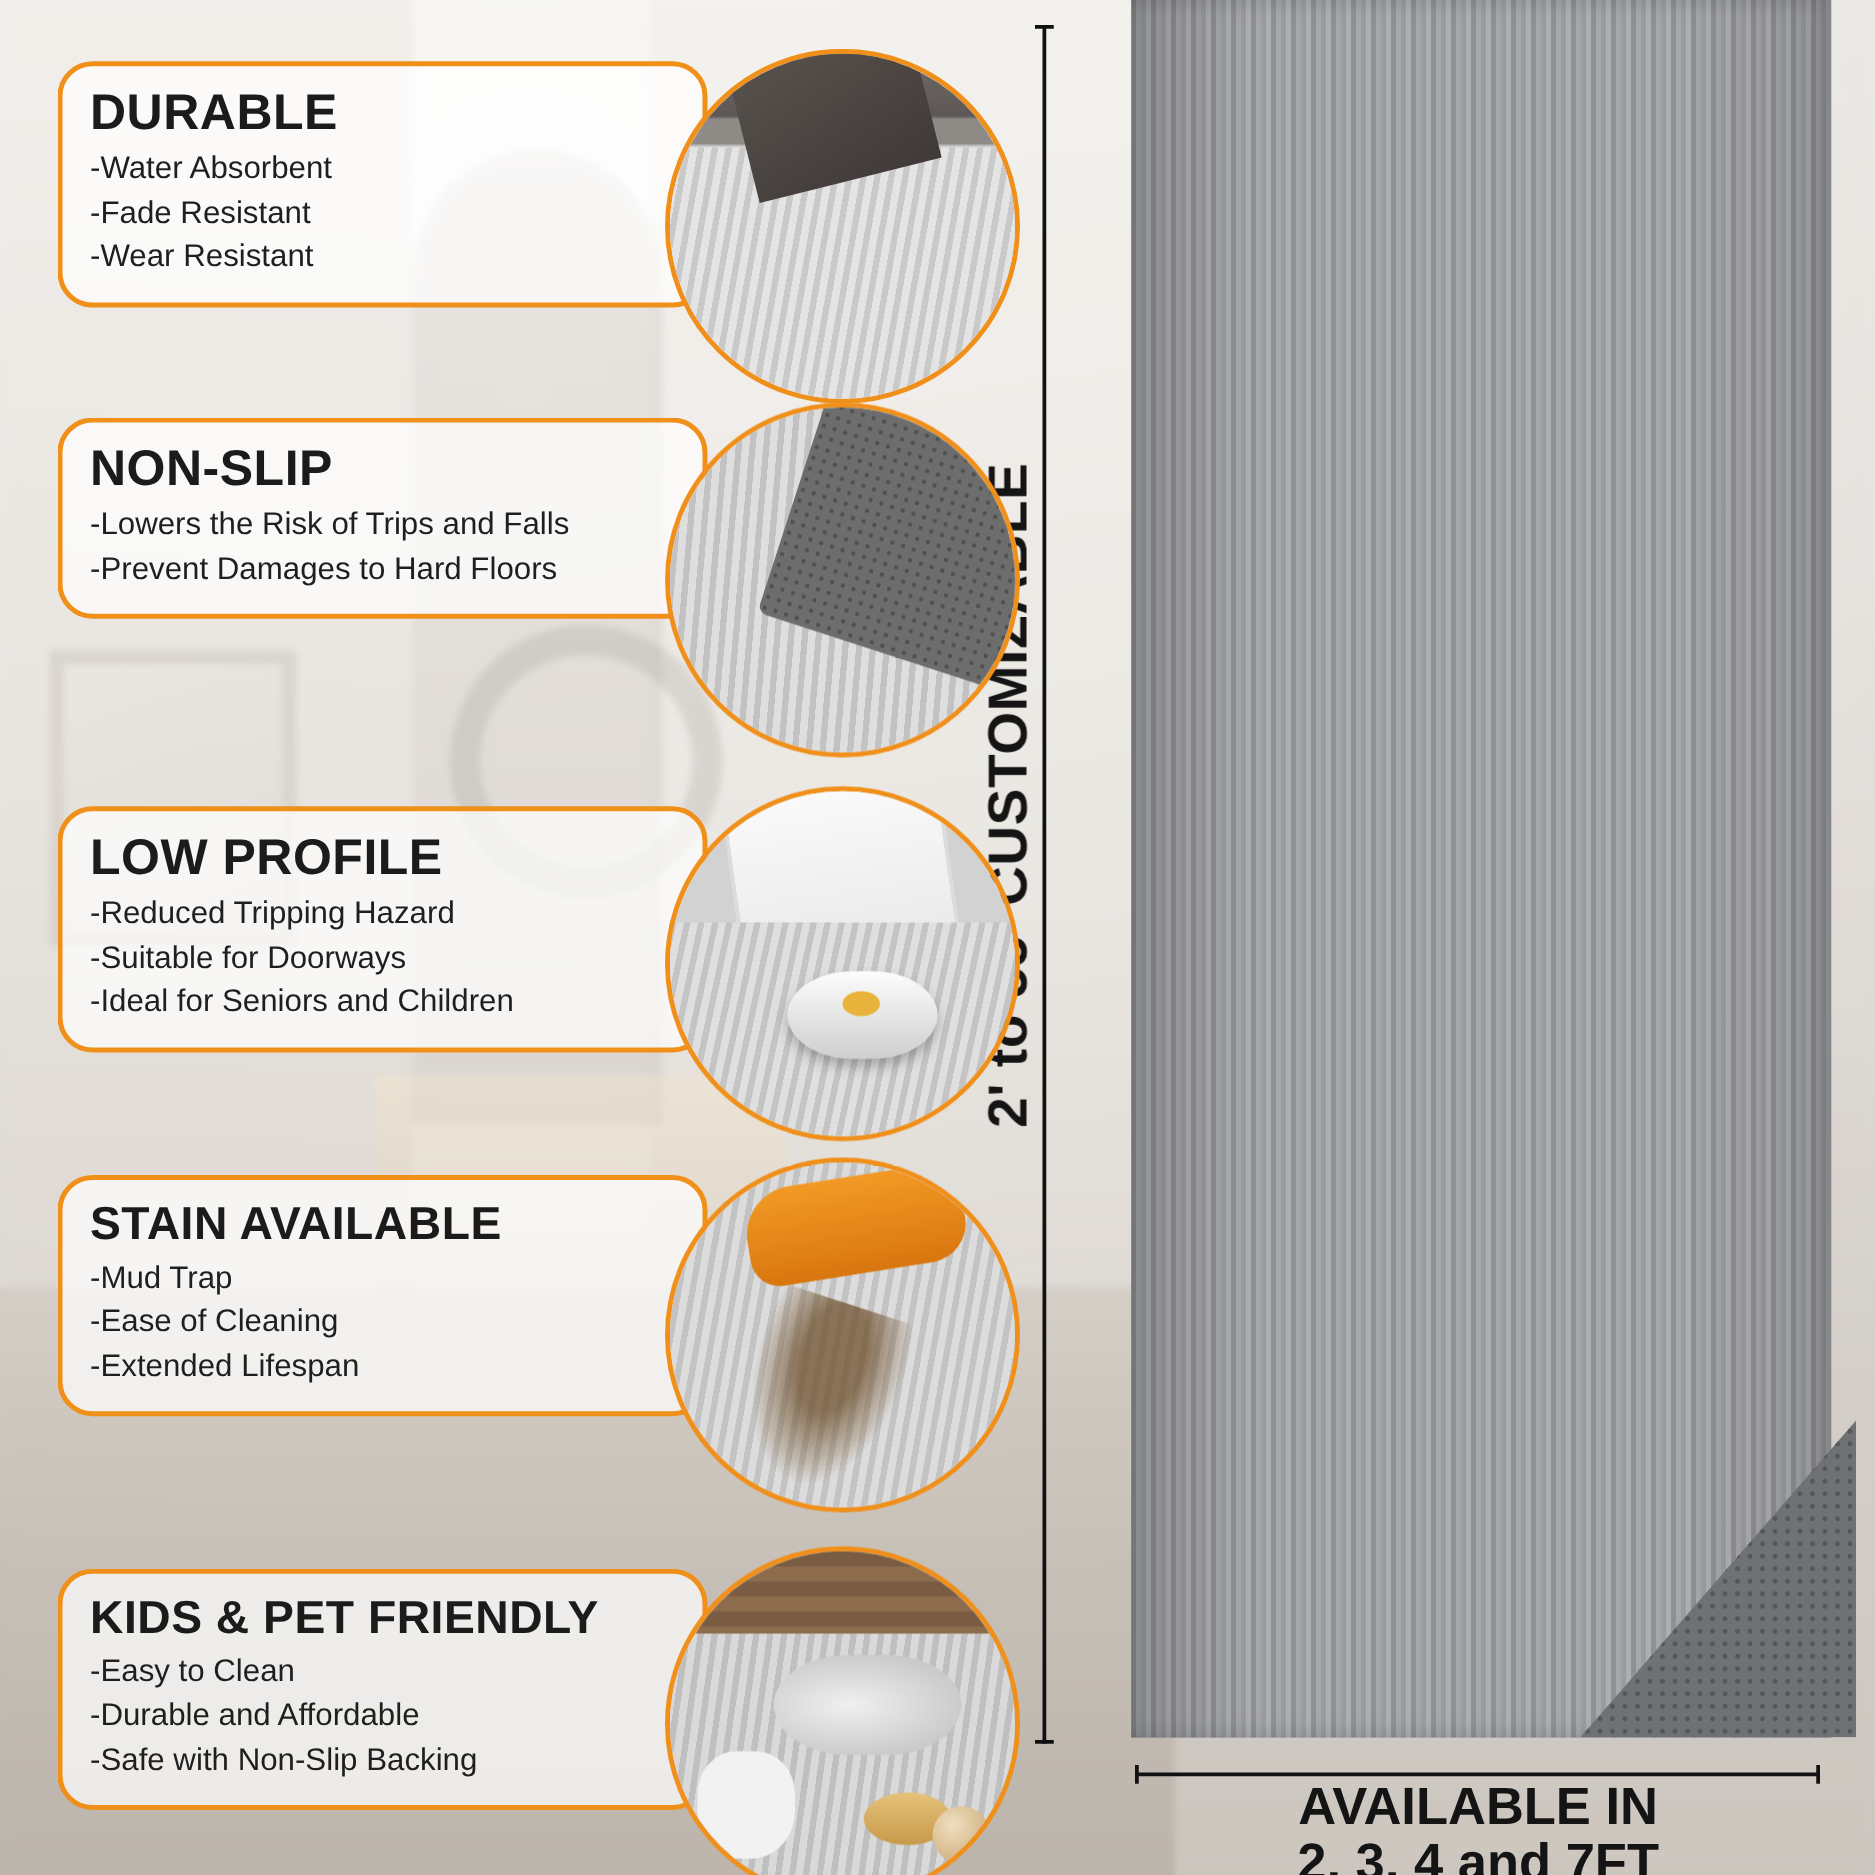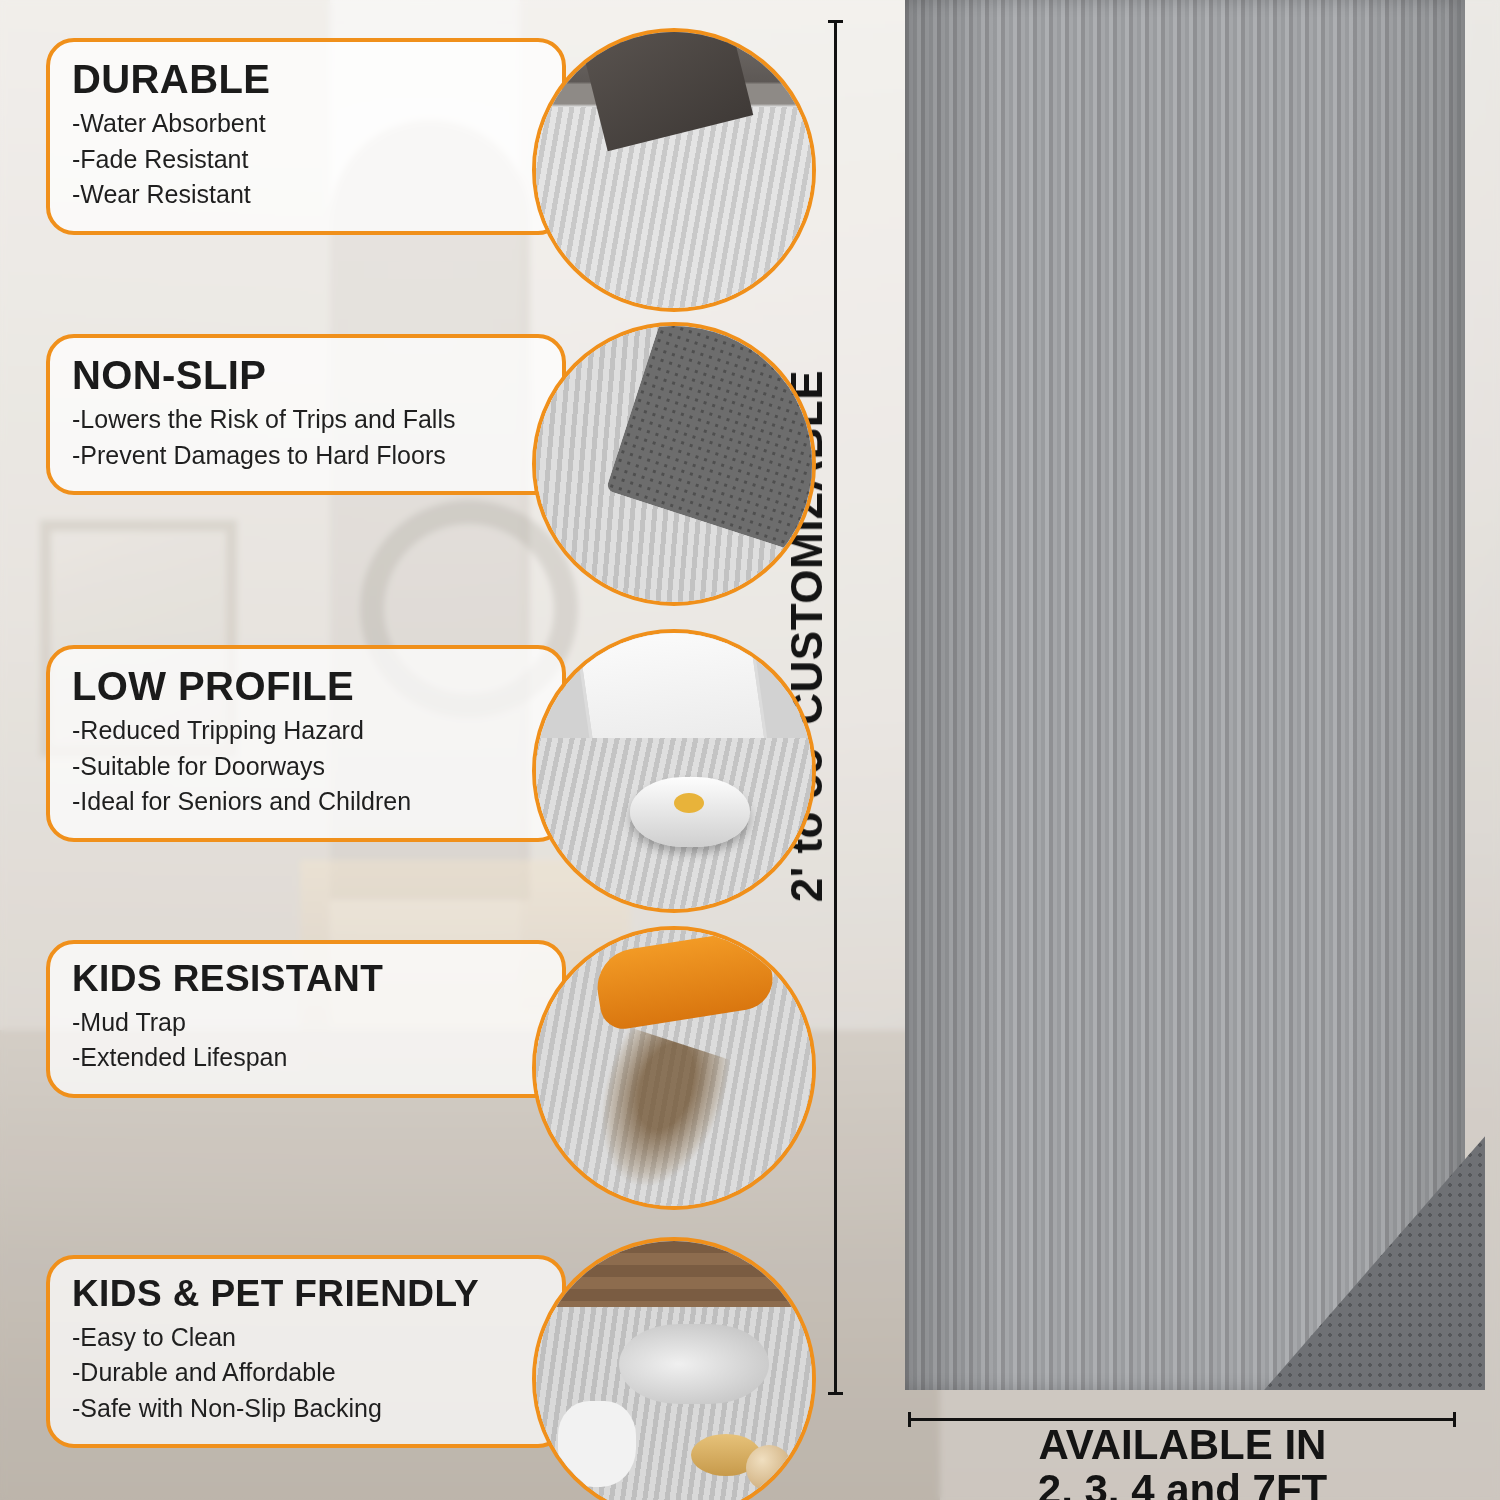--- a/index.html
+++ b/index.html
@@ -304,21 +304,21 @@
   <div class="room-wallL"></div>
   <div class="room-wallR"></div>
   <div class="room-arch"></div>
   <div class="room-frame"></div>
   <div class="room-wreath"></div>
   <div class="room-fire"></div>
   <div class="room-floor"></div>
   <div class="room-blurmask"></div>
 </div>
 
-<div class="feature" style="top: 38px;">
+<div class="feature" style="top: 49px;">
   <div class="callout">
     <div class="f-title">DURABLE</div>
     <div class="f-bullet">-Water Absorbent</div>
     <div class="f-bullet">-Fade Resistant</div>
     <div class="f-bullet">-Wear Resistant</div>
   </div>
   <div class="photo" style="top: -10px;">
     <div class="photo-inner ph1">
       <div class="ribs"></div>
       <div class="leg"></div>
@@ -351,22 +351,23 @@
     <div class="photo-inner ph3">
       <div class="door"></div>
       <div class="ribs"></div>
       <div class="robot"></div>
     </div>
   </div>
 </div>
 
 <div class="feature" style="top: 940px;">
   <div class="callout">
-    <div class="f-title small">KIDS RESISTANT</div>
+    <div class="f-title small">STAIN AVAILABLE</div>
     <div class="f-bullet">-Mud Trap</div>
+    <div class="f-bullet">-Ease of Cleaning</div>
     <div class="f-bullet">-Extended Lifespan</div>
   </div>
   <div class="photo" style="top: -14px;">
     <div class="photo-inner ph4">
       <div class="ribs"></div>
       <div class="print"></div>
       <div class="shoe"></div>
     </div>
   </div>
 </div>

